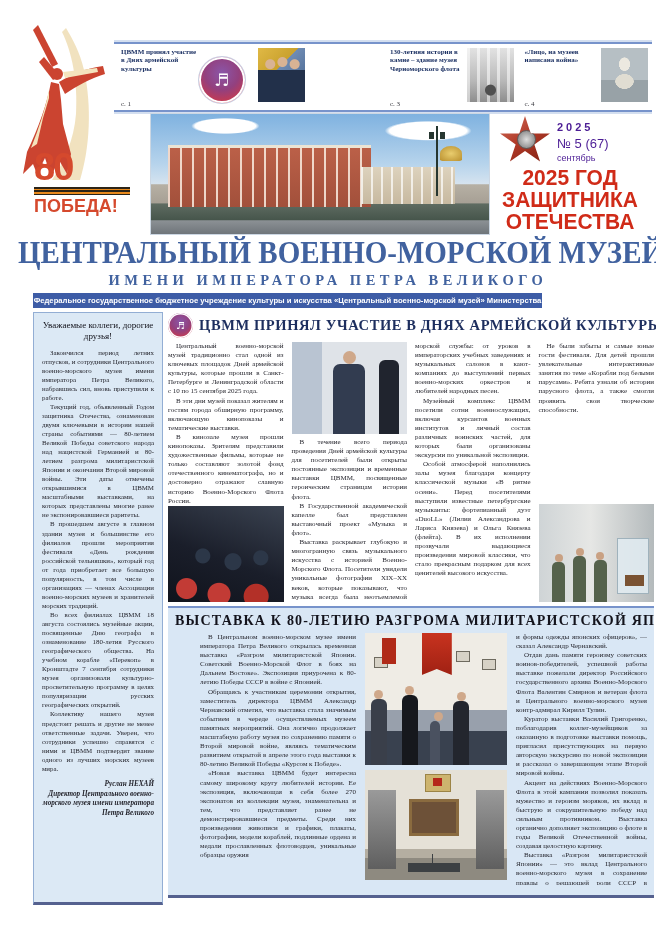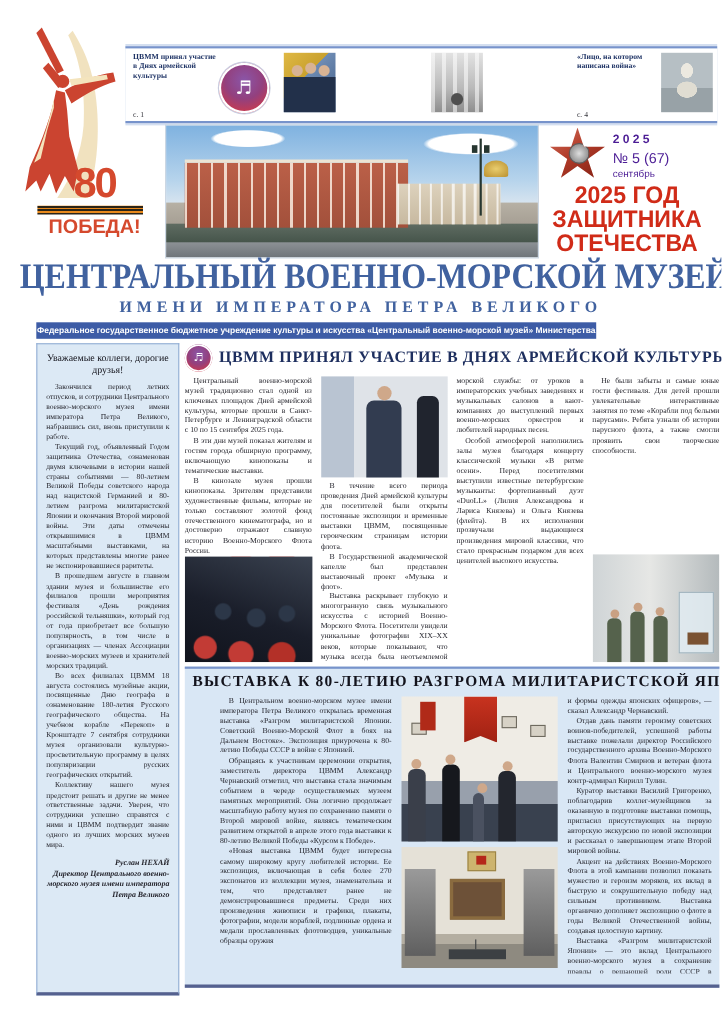--- a/index.html
+++ b/index.html
@@ -1,21 +1,21 @@
 <!DOCTYPE html>
 <html><head>
 <meta charset="utf-8">
 <style>
   html,body{margin:0;padding:0;background:#ffffff;}
   .page{position:relative;width:656px;height:928px;background:#fff;overflow:hidden;
         font-family:"Liberation Serif",serif;color:#26262e;}
 
   
   .statue{position:absolute;left:2px;top:24px;width:112px;height:160px;}
-  .victory{position:absolute;left:34px;top:150px;width:104px;text-align:center;}
+  .victory{position:absolute;left:34px;top:150px;width:104px;}
   .v80{font-family:"Liberation Sans",sans-serif;font-weight:bold;font-size:38px;line-height:.9;
        color:#d5492d;letter-spacing:-2px;}
   .vribbon{width:96px;height:8px;margin:3px 0 2px;
        background:repeating-linear-gradient(180deg,#2b2418 0 1.7px,#e8891c 1.7px 3.4px);}
   .vword{font-family:"Liberation Sans",sans-serif;font-weight:bold;font-size:18px;line-height:1;
        color:#d5492d;}
 
   
   .teasers{position:absolute;left:114px;top:42px;width:538px;height:66px;display:flex;
        border-top:2px solid #7793cb;border-bottom:2px solid #7793cb;
@@ -196,25 +196,29 @@
       <div class="tmain">
         <div class="ttitle">ЦВММ принял участие в Днях армейской культуры</div>
         <div class="tpage">с. 1</div>
       </div>
       <div class="tpic pic-emblem">♬</div>
     </div>
     <div class="teaser">
       <div class="tpic pic-sailors"></div>
     </div>
     <div class="teaser">
+      <div class="tmain">
+        <div class="ttitle">130-летняя история в камне – здание музея Черноморского флота</div>
+        <div class="tpage">с. 3</div>
+      </div>
       <div class="tpic pic-bwbuilding"></div>
     </div>
     <div class="teaser">
       <div class="tmain">
-        <div class="ttitle">«Лицо, на котором написана война»</div>
+        <div class="ttitle">«Лицо, на музеев написана война»</div>
         <div class="tpage">с. 4</div>
       </div>
       <div class="tpic pic-bust"></div>
     </div>
   </div>
 
   <div class="mainphoto">
     <div class="bldg"></div>
     <div class="bldg2"></div>
     <div class="dome"></div>
@@ -278,20 +282,21 @@
         </div>
         <div class="body-text">
             <p>В течение всего периода проведения Дней армейской культуры для посетителей были открыты постоянные экспозиции и временные выставки ЦВММ, посвященные героическим страницам истории флота.</p>
             <p>В Государственной академической капелле был представлен выставочный проект «Музыка и флот».</p>
             <p>Выставка раскрывает глубокую и многогранную связь музыкального искусства с историей Военно-Морского Флота. Посетители увидели уникальные фотографии XIX–XX веков, которые показывают, что музыка всегда была неотъемлемой частью</p>
           </div>
       </div>
       <div class="a1col cont">
         <div class="body-text cont">
             <p>морской службы: от уроков в императорских учебных заведениях и музыкальных салонов в кают-компаниях до выступлений первых военно-морских оркестров и любителей народных песен.</p>
+            <p>Музейный комплекс ЦВММ посетили сотни военнослужащих, включая курсантов военных институтов и личный состав различных воинских частей, для которых были организованы экскурсии по уникальной экспозиции.</p>
             <p>Особой атмосферой наполнились залы музея благодаря концерту классической музыки «В ритме осени». Перед посетителями выступили известные петербургские музыканты: фортепианный дуэт «DuoLL» (Лилия Александрова и Лариса Князева) и Ольга Князева (флейта). В их исполнении прозвучали выдающиеся произведения мировой классики, что стало прекрасным подарком для всех ценителей высокого искусства.</p>
           </div>
       </div>
       <div class="a1col">
         <div class="body-text">
             <p>Не были забыты и самые юные гости фестиваля. Для детей прошли увлекательные интерактивные занятия по теме «Корабли под белыми парусами». Ребята узнали об истории парусного флота, а также смогли проявить свои творческие способности.</p>
           </div>
         <div class="pic-green">
           <div class="case"></div>
           <div class="model"></div>

